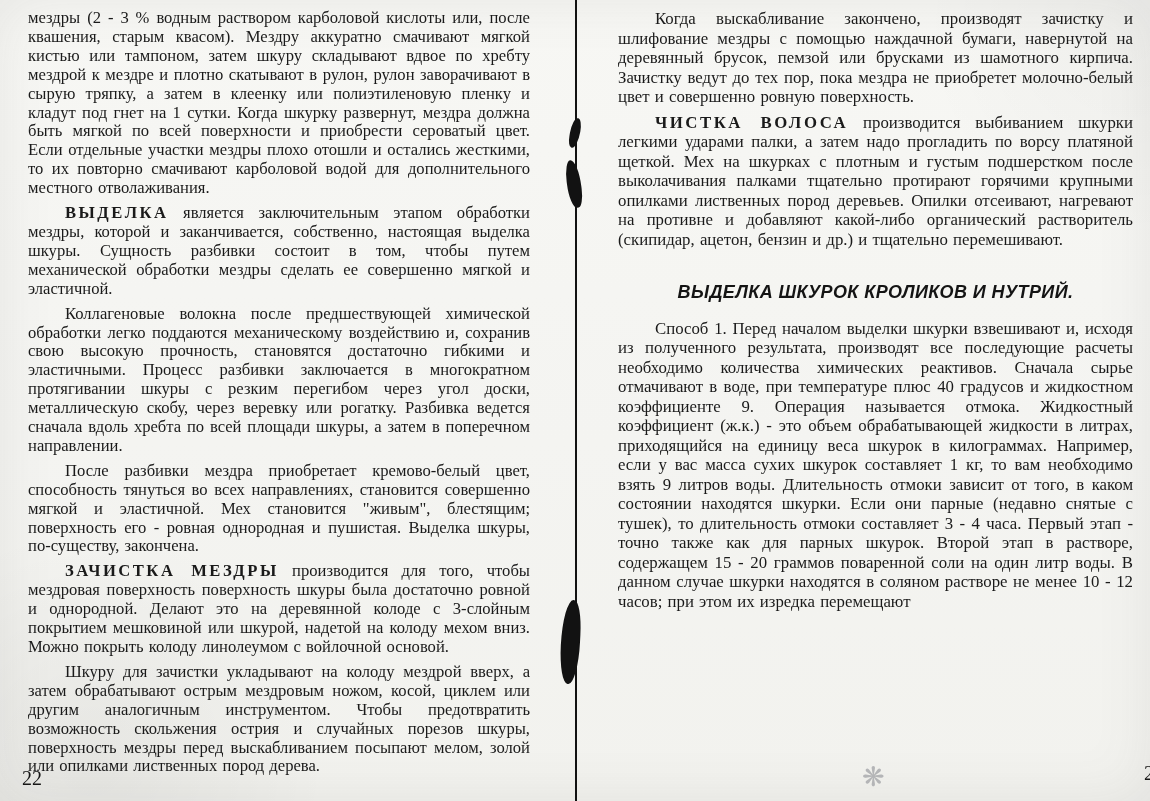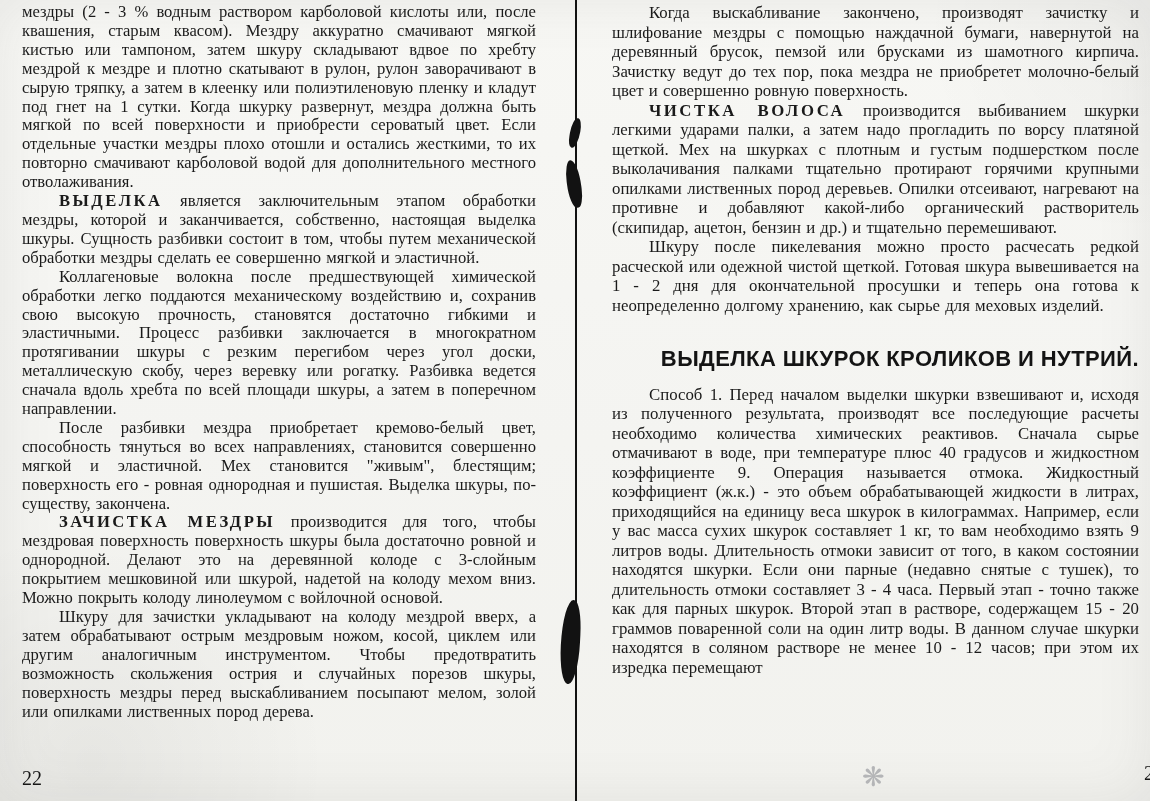--- a/index.html
+++ b/index.html
@@ -22,37 +22,38 @@
   }
   .text-col {
     position: absolute;
     top: 3px;
     text-align: justify;
     -webkit-hyphens: none;
   }
   .text-col.left  { left: 22px;  width: 514px; font-size: 16.6px; line-height: 18.9px; }
   .text-col.right { left: 612px; width: 527px; font-size: 16.8px; line-height: 19.5px; }
   p.para {
-    margin: 0;
+    margin: 6px;
     text-indent: 37px;
     word-spacing: 1px;
   }
   p.para.noindent { text-indent: 0; }
   b.lead {
     font-weight: bold;
     letter-spacing: 2.5px;
   }
   h2.section-heading {
     margin: 34px 0 16px 0;
-    text-align: right;
+    text-align: center;
     font-family: "Liberation Sans", sans-serif;
-    font-size: 22px;
+    font-size: 18px;
     font-weight: bold;
     letter-spacing: 0.4px;
     color: #141414;
+    font-style: italic;
   }
   .spine {
     position: absolute;
     left: 575px; top: 0;
     width: 2px; height: 801px;
     background: #121212;
   }
   .ink-blob {
     position: absolute;
     background: #121212;
@@ -102,21 +103,20 @@
     </div>
 
   <div class="spine"></div>
   <div class="ink-blob blob-1"></div>
   <div class="ink-blob blob-2"></div>
   <div class="ink-blob blob-3"></div>
 
   <div class="text-col right" id="right-col">
       <p class="para">Когда выскабливание закончено, производят зачистку и шлифование мездры с помощью наждачной бумаги, навернутой на деревянный брусок, пемзой или брусками из шамотного кирпича. Зачистку ведут до тех пор, пока мездра не приобретет молочно-белый цвет и совершенно ровную поверхность.</p>
       <p class="para"><b class="lead">ЧИСТКА ВОЛОСА</b> производится выбиванием шкурки легкими ударами палки, а затем надо прогладить по ворсу платяной щеткой. Мех на шкурках с плотным и густым подшерстком после выколачивания палками тщательно протирают горячими крупными опилками лиственных пород деревьев. Опилки отсеивают, нагревают на противне и добавляют какой-либо органический растворитель (скипидар, ацетон, бензин и др.) и тщательно перемешивают.</p>
-      <p class="para">Шкуру после пикелевания можно просто расчесать редкой расческой или одежной чистой щеткой. Готовая шкура вывешивается на 1 - 2 дня для окончательной просушки и теперь она готова к неопределенно долгому хранению, как сырье для меховых изделий.</p>
       <h2 class="section-heading">ВЫДЕЛКА ШКУРОК КРОЛИКОВ И НУТРИЙ.</h2>
       <p class="para">Способ 1. Перед началом выделки шкурки взвешивают и, исходя из полученного результата, производят все последующие расчеты необходимо количества химических реактивов. Сначала сырье отмачивают в воде, при температуре плюс 40 градусов и жидкостном коэффициенте 9. Операция называется отмока. Жидкостный коэффициент (ж.к.) - это объем обрабатывающей жидкости в литрах, приходящийся на единицу веса шкурок в килограммах. Например, если у вас масса сухих шкурок составляет 1 кг, то вам необходимо взять 9 литров воды. Длительность отмоки зависит от того, в каком состоянии находятся шкурки. Если они парные (недавно снятые с тушек), то длительность отмоки составляет 3 - 4 часа. Первый этап - точно также как для парных шкурок. Второй этап в растворе, содержащем 15 - 20 граммов поваренной соли на один литр воды. В данном случае шкурки находятся в соляном растворе не менее 10 - 12 часов; при этом их изредка перемещают</p>
     </div>
 
   <div class="pagenum num-left">22</div>
 
   <div class="pagenum num-right">23</div>
 
   <div class="watermark">
     <span class="wm-icon">❋</span>

